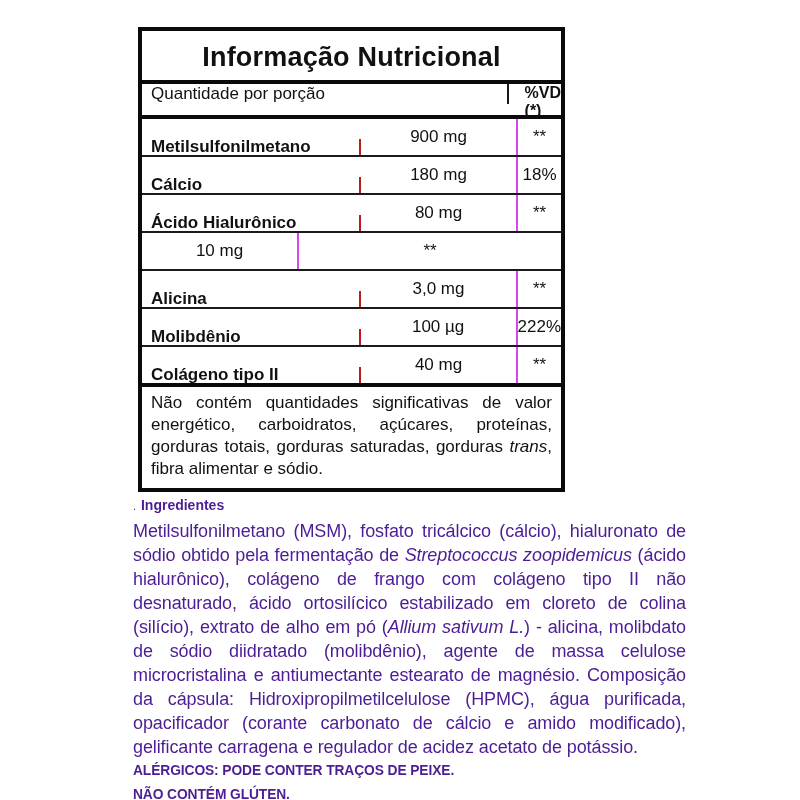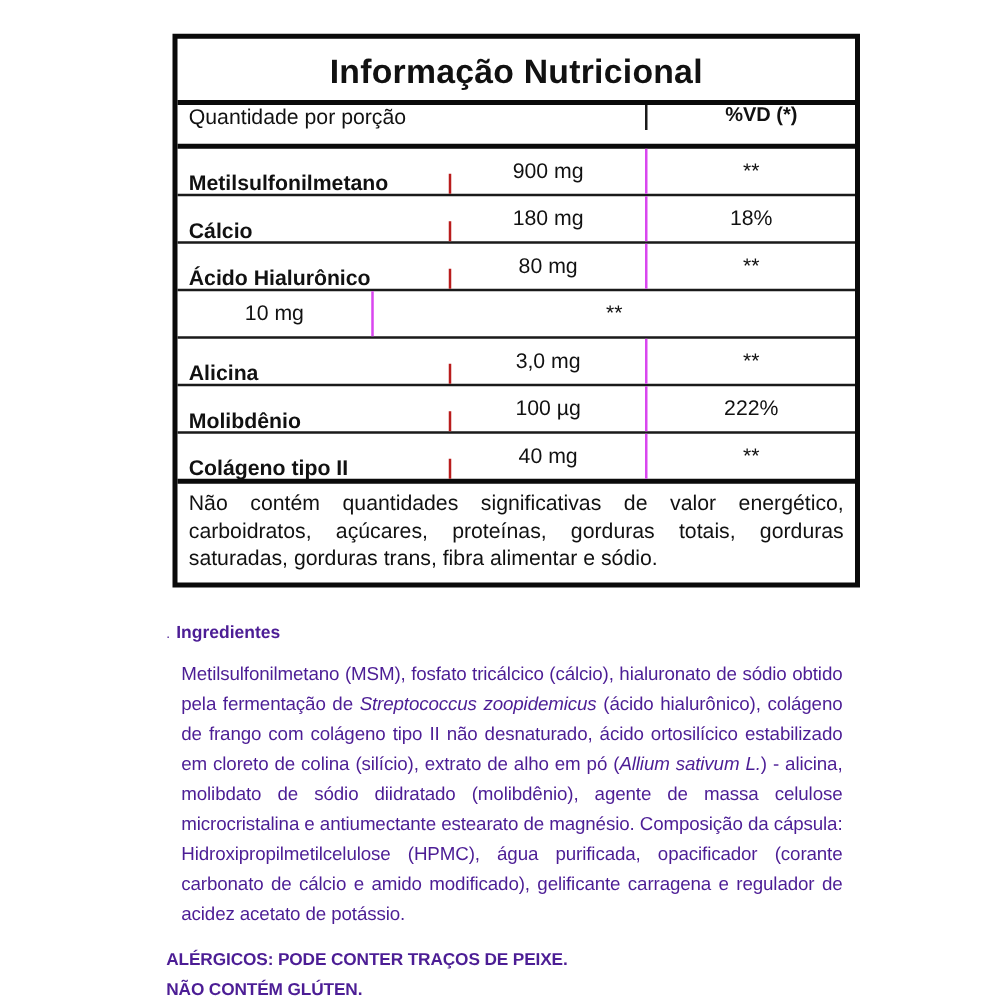--- a/index.html
+++ b/index.html
@@ -11,21 +11,21 @@
     font-family: "Liberation Sans", sans-serif;
     color: #111;
   }
   .page { position: relative; width: 800px; height: 800px; background:#fff; }
 
   
   .nutri-table {
     position: absolute;
     left: 138px;
     top: 27px;
-    width: 550px;
+    width: 427px;
     box-sizing: border-box;
     border: 4px solid #0a0a0a;
     background: #fff;
   }
   .title-block {
     border-bottom: 4px solid #0a0a0a;
     padding: 10px 8px 7px 8px;
   }
   .title {
     text-align: center;
@@ -112,22 +112,22 @@
     font-weight: bold;
     line-height: 18px;
     margin-bottom: 4px;
   }
   .ing-dot {
     font-weight: normal;
     font-size: 11px;
     margin-right: 1px;
   }
   .ing-body {
-    margin: 12px;
-    font-size: 15px;
+    margin: 0;
+    font-size: 18px;
     line-height: 24px;
     text-align: justify;
     letter-spacing: -0.1px;
   }
   .ing-bold {
     font-size: 13.8px;
     font-weight: bold;
     line-height: 24px;
     letter-spacing: -0.1px;
   }
@@ -182,21 +182,21 @@
       <div class="cell cell-amount">100 µg</div>
       <div class="cell cell-dv">222%</div>
     </div>
 
     <div class="row last">
       <div class="cell cell-name">Colágeno tipo II</div>
       <div class="cell cell-amount">40 mg</div>
       <div class="cell cell-dv">**</div>
     </div>
 
-    <div class="note"><span>Não contém quantidades significativas de valor energético, carboidratos, açúcares, proteínas, gorduras totais, gorduras saturadas, gorduras </span><span style="">trans</span><span>, fibra alimentar e sódio.</span></div>
+    <div class="note"><span>Não contém quantidades significativas de valor energético, carboidratos, açúcares, proteínas, gorduras totais, gorduras saturadas, gorduras </span><span style="font-style: italic;">trans</span><span>, fibra alimentar e sódio.</span></div>
 
   </div>
 
   <div class="ingredients">
     <div class="ing-head">
       <span class="ing-dot">.</span>
       <span>Ingredientes</span>
     </div>
     <p class="ing-body"><span>Metilsulfonilmetano (MSM), fosfato tricálcico (cálcio), hialuronato de sódio obtido pela fermentação de </span><span style="font-style: italic;">Streptococcus zoopidemicus</span><span> (ácido hialurônico), colágeno de frango com colágeno tipo II não desnaturado, ácido ortosilícico estabilizado em cloreto de colina (silício), extrato de alho em pó (</span><span style="font-style: italic;">Allium sativum L.</span><span>) - alicina, molibdato de sódio diidratado (molibdênio), agente de massa celulose microcristalina e antiumectante estearato de magnésio. Composição da cápsula: Hidroxipropilmetilcelulose (HPMC), água purificada, opacificador (corante carbonato de cálcio e amido modificado), gelificante carragena e regulador de acidez acetato de potássio.</span></p>
     <div class="ing-bold">ALÉRGICOS: PODE CONTER TRAÇOS DE PEIXE.</div>

